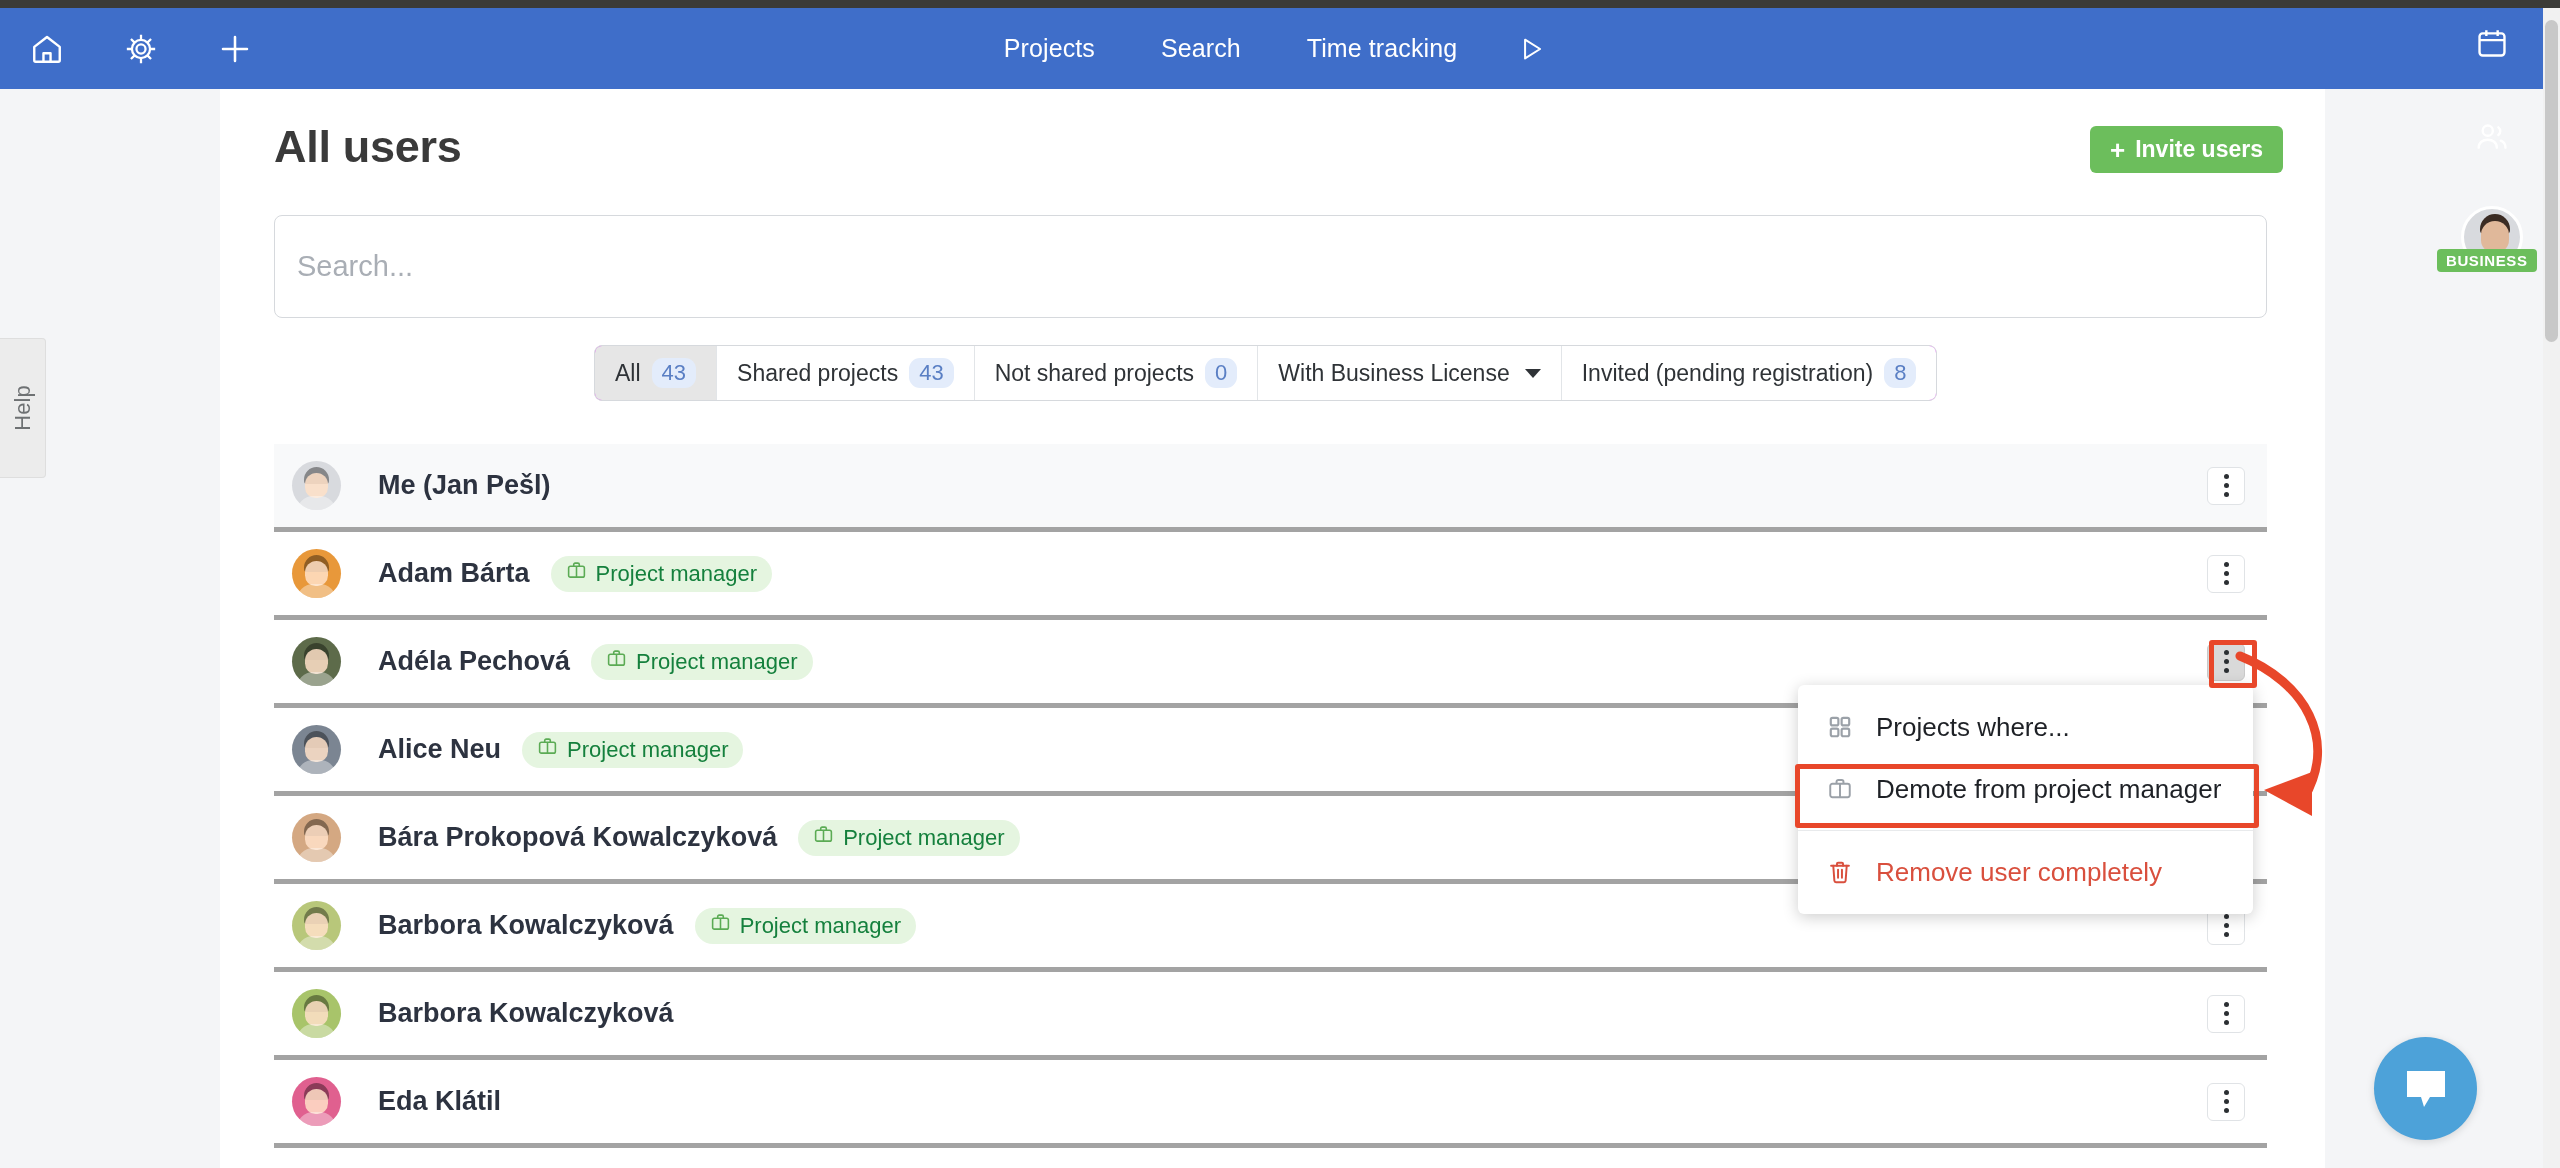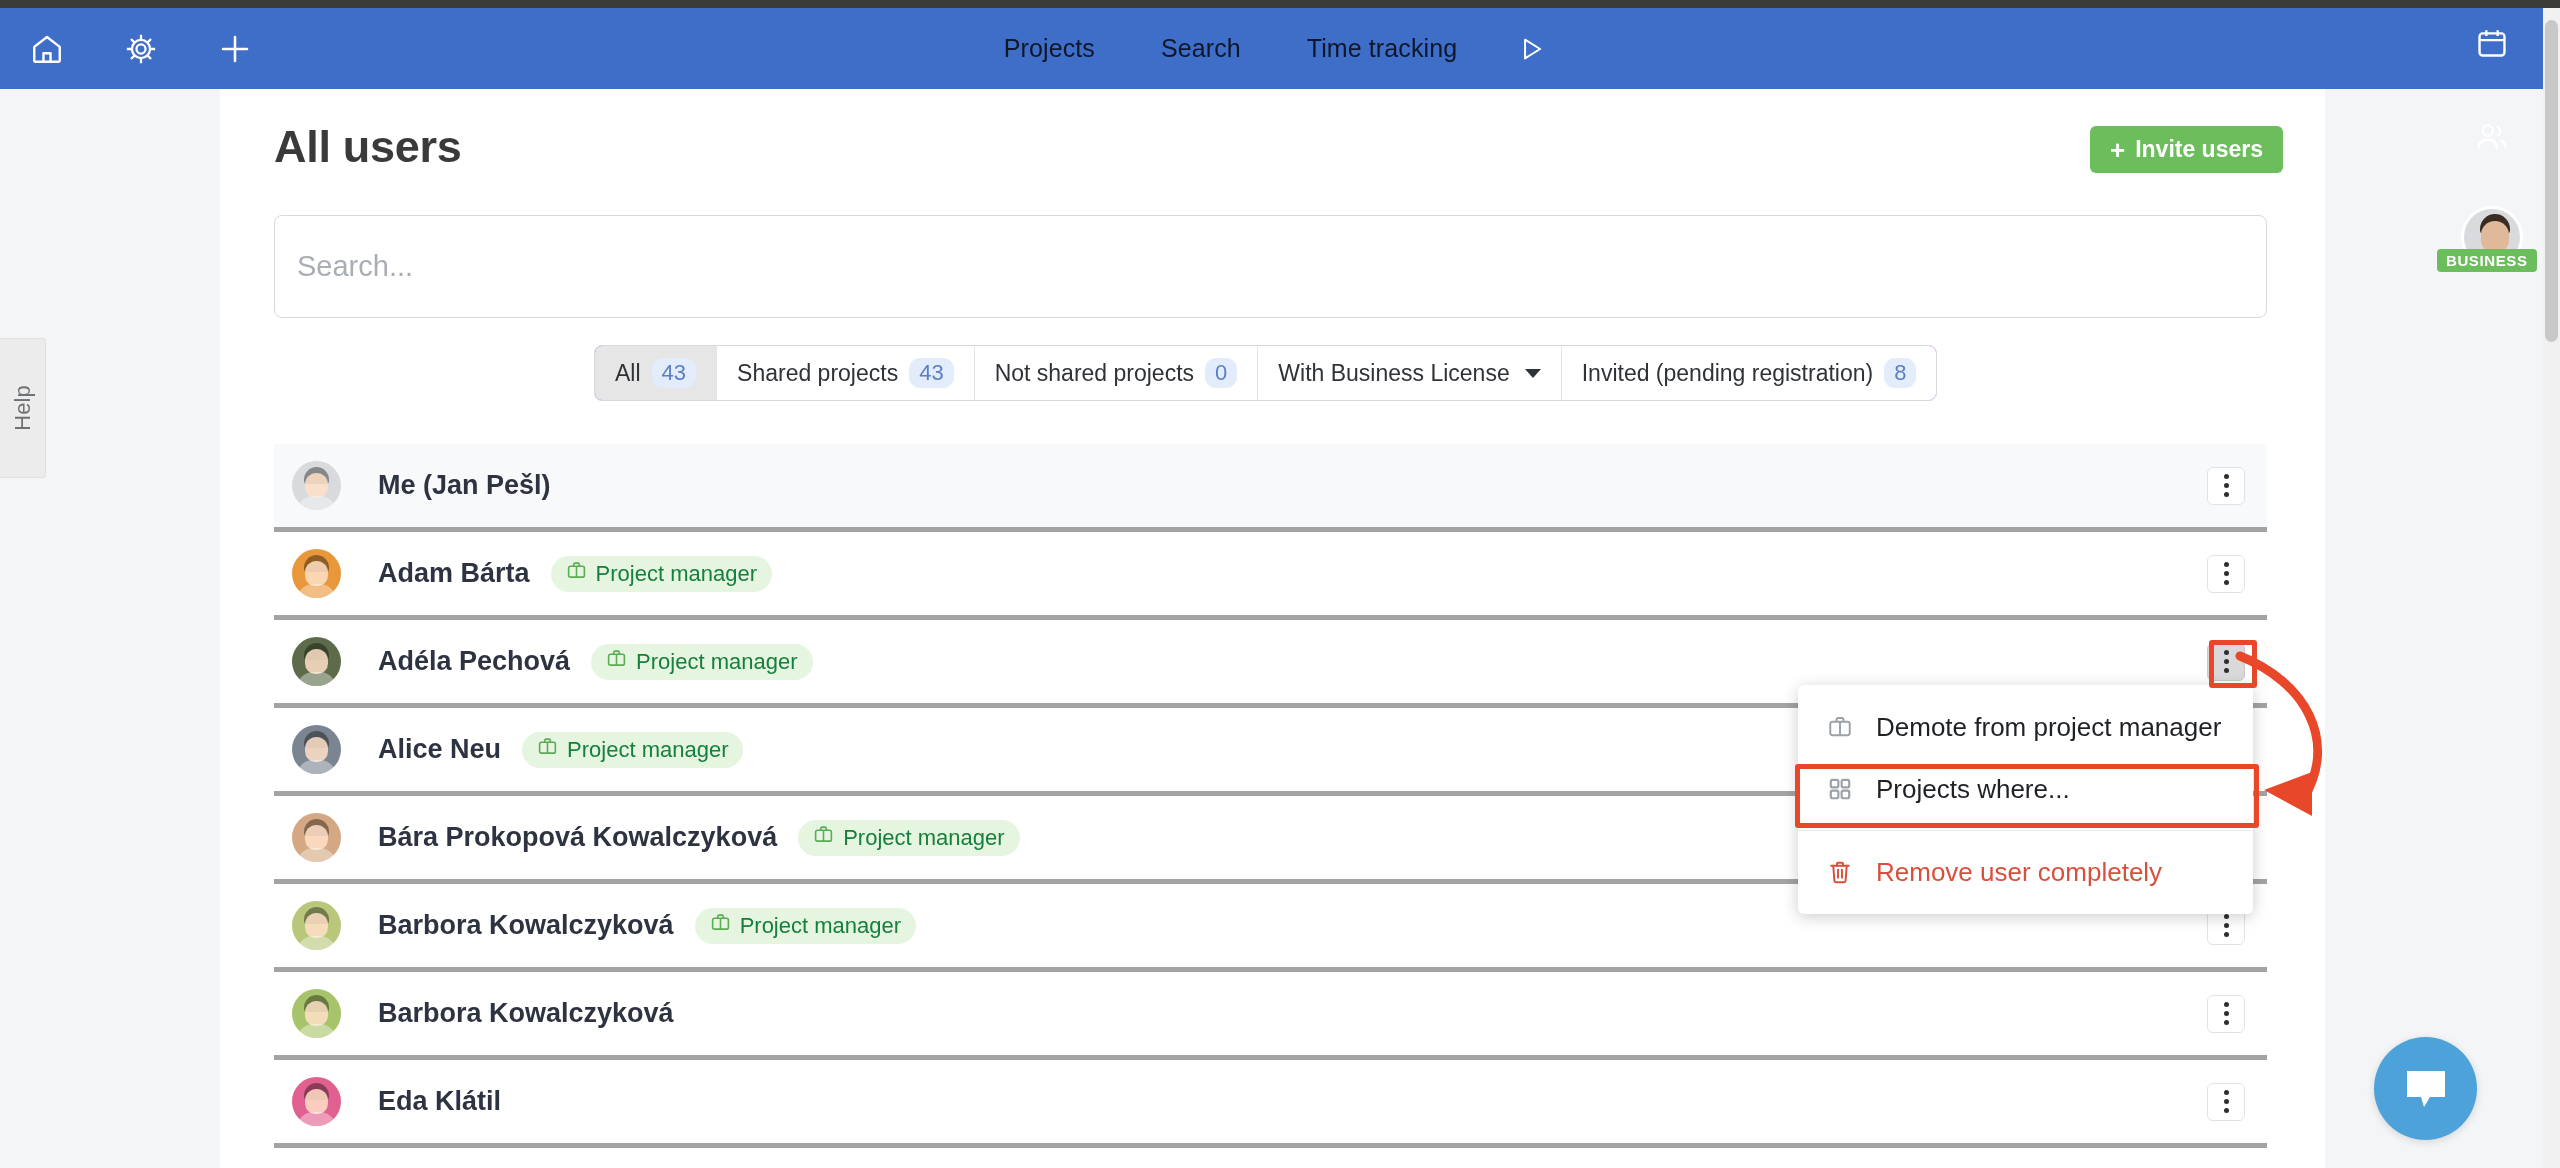--- a/index.html
+++ b/index.html
@@ -27,21 +27,21 @@
   .nav-icon-btn {
     width: 50px; height: 50px;
     display: flex; align-items: center; justify-content: center;
     cursor: pointer;
   }
   .nav-center {
     position: absolute; left: 50%; transform: translateX(-50%);
     display: flex; align-items: center; gap: 0px;
   }
   .nav-link {
-    color: #0f172a; font-size: 25px; font-weight: 400;
+    color: #ffffff; font-size: 25px; font-weight: 400;
     padding: 0 33px; cursor: pointer; white-space: nowrap;
     letter-spacing: 0.1px;
   }
   .nav-play { padding: 0 26px; display:flex; align-items:center; cursor:pointer;}
   .nav-right {
     position: absolute; right: 20px;
     display: flex; align-items: center; gap: 44px; flex-direction: column;
   }
   .avatar-wrap { position: relative; width: 62px; height: 62px; }
   .avatar-img {
@@ -491,39 +491,39 @@
         <span class="kebab-dot"></span>
         <span class="kebab-dot"></span>
         <span class="kebab-dot"></span>
       </div>
     </div>
   </div>
 
 <div class="dropdown">
   <div class="menu-item">
     <span class="menu-icon">
-      <svg width="26" height="26" viewBox="0 0 24 24" fill="none" stroke="#9ba1a8" stroke-width="1.8" stroke-linejoin="round">
-        <rect x="3" y="7.2" width="18" height="12.4" rx="2"></rect>
-        <path d="M8.8 7.2V5.2a1.6 1.6 0 0 1 1.6-1.6h3.2a1.6 1.6 0 0 1 1.6 1.6v2"></path>
-        <path d="M12 7.2v12.4"></path>
-      </svg>
-    </span>
-    <span>Demote from project manager</span>
-  </div>
-
-  <div class="menu-item">
-    <span class="menu-icon">
       <svg width="26" height="26" viewBox="0 0 24 24" fill="none" stroke="#9ba1a8" stroke-width="2">
         <rect x="3.5" y="3.5" width="7" height="7" rx="1.6"></rect>
         <rect x="13.5" y="3.5" width="7" height="7" rx="1.6"></rect>
         <rect x="3.5" y="13.5" width="7" height="7" rx="1.6"></rect>
         <rect x="13.5" y="13.5" width="7" height="7" rx="1.6"></rect>
       </svg>
     </span>
     <span>Projects where...</span>
+  </div>
+
+  <div class="menu-item">
+    <span class="menu-icon">
+      <svg width="26" height="26" viewBox="0 0 24 24" fill="none" stroke="#9ba1a8" stroke-width="1.8" stroke-linejoin="round">
+        <rect x="3" y="7.2" width="18" height="12.4" rx="2"></rect>
+        <path d="M8.8 7.2V5.2a1.6 1.6 0 0 1 1.6-1.6h3.2a1.6 1.6 0 0 1 1.6 1.6v2"></path>
+        <path d="M12 7.2v12.4"></path>
+      </svg>
+    </span>
+    <span>Demote from project manager</span>
   </div>
 
   <div class="menu-divider"></div>
 
   <div class="menu-item danger">
     <span class="menu-icon">
       <svg width="26" height="26" viewBox="0 0 24 24" fill="none" stroke="#d94f3d" stroke-width="1.8" stroke-linecap="round" stroke-linejoin="round">
         <path d="M3.8 6.2h16.4"></path>
         <path d="M9.2 6.2V4.4a1 1 0 0 1 1-1h3.6a1 1 0 0 1 1 1v1.8"></path>
         <path d="M5.8 6.2 6.8 20a1.5 1.5 0 0 0 1.5 1.4h7.4A1.5 1.5 0 0 0 17.2 20l1-13.8"></path>

